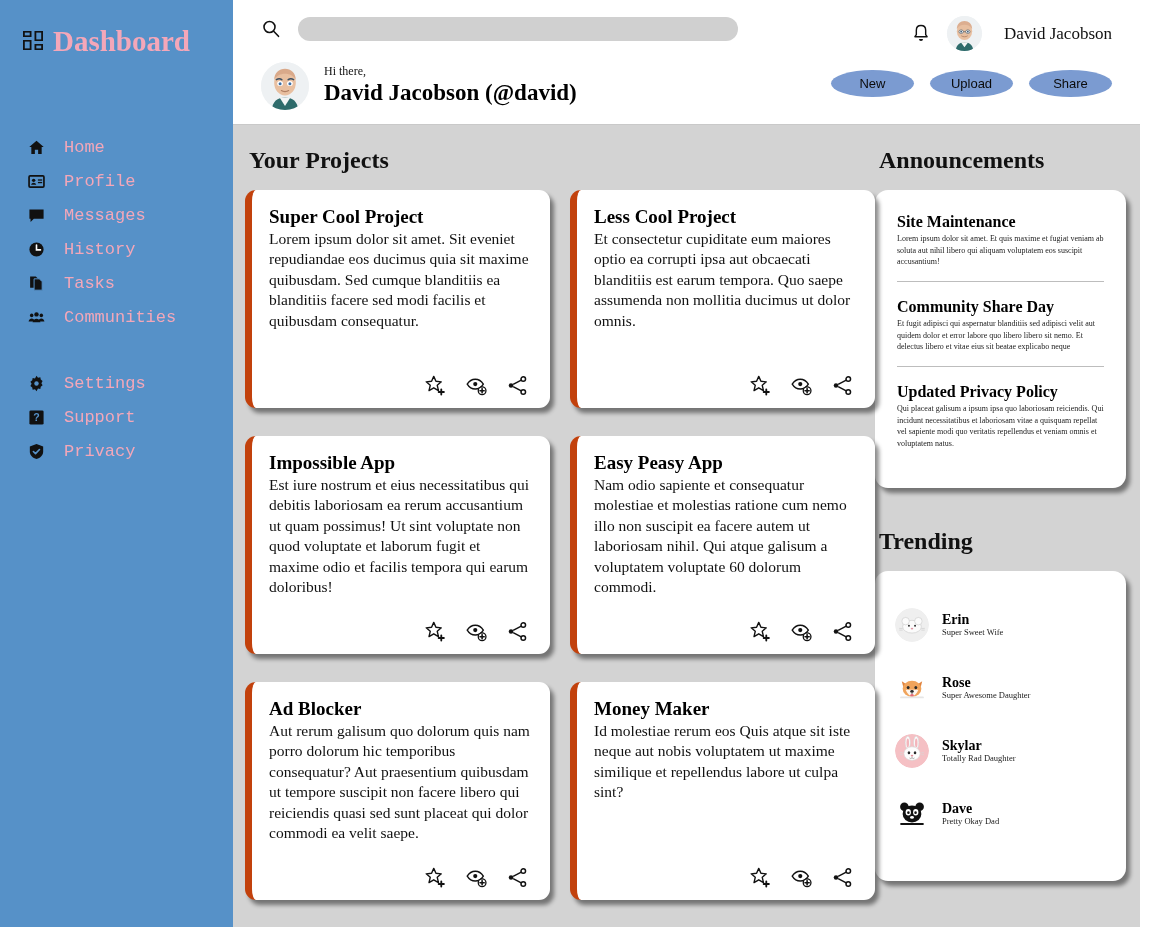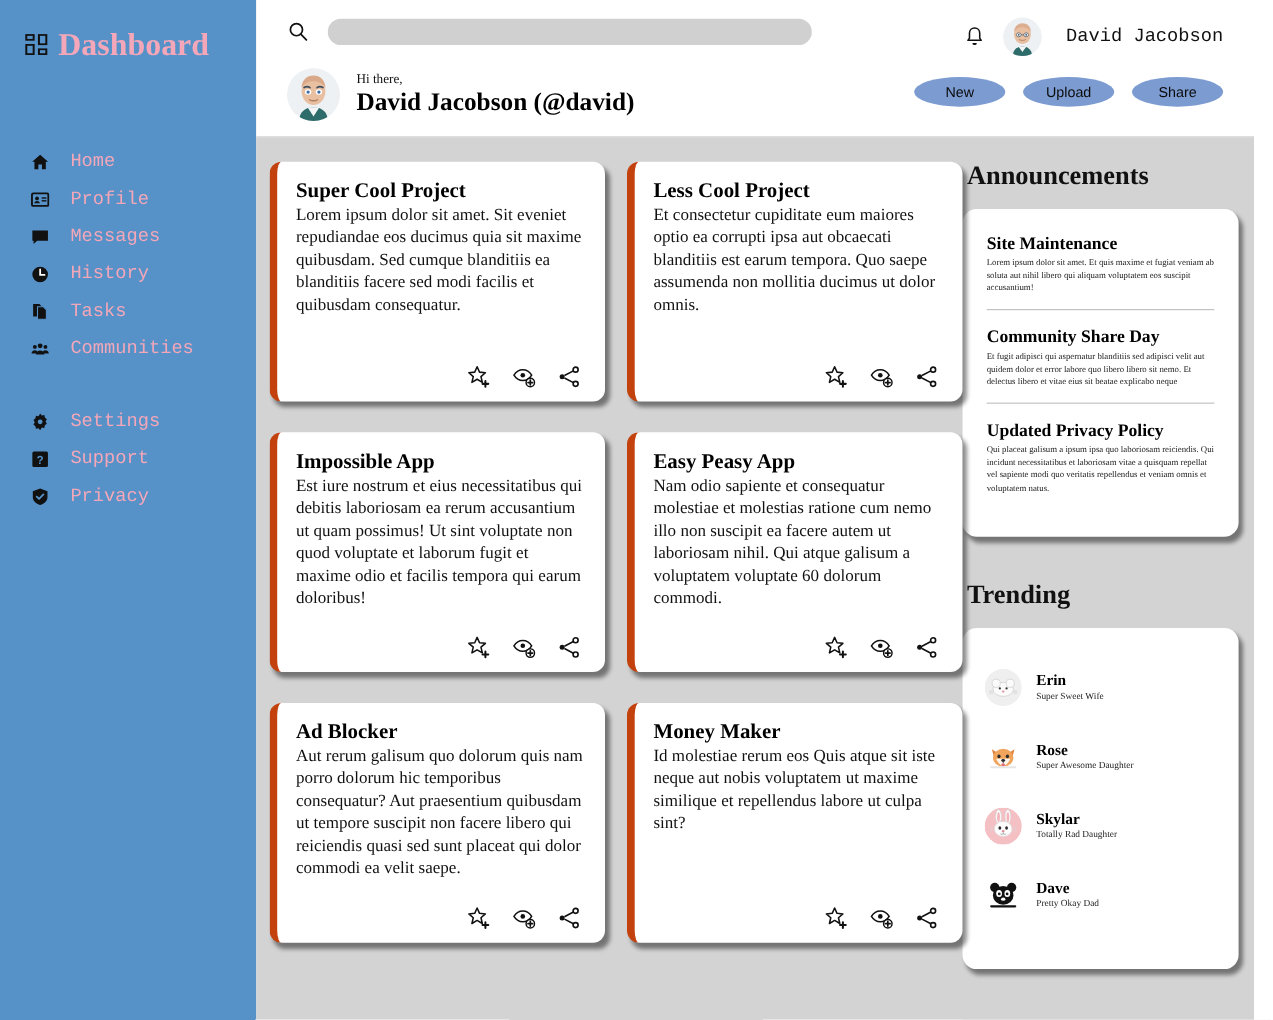--- a/index.html
+++ b/index.html
@@ -108,21 +108,21 @@
   }
   .bell-icon { width: 20px; height: 23px; display: block; }
   .avatar-sm {
     width: 35px; height: 35px;
     border-radius: 50%;
     overflow: hidden;
     background: #eef1f3;
     display: block;
   }
   .top-username {
-    font-family: Liberation Mono, monospace;
+    font-family: Liberation Serif, serif;
     font-size: 17px;
     color: #111;
     margin-left: 6px;
   }
 
   .greetrow {
     position: absolute;
     left: 28px;
     top: 62px;
     display: flex;
@@ -481,20 +481,21 @@
       <div class="actions">
         <button class="pill">New</button>
         <button class="pill">Upload</button>
         <button class="pill">Share</button>
       </div>
     </header>
 
     <div class="content">
 
       <section class="col-left">
+        <h2 class="section-title">Your Projects</h2>
         <div class="cards-grid">
 
           <article class="pcard">
             <h3 class="pcard-title">Super Cool Project</h3>
             <p class="pcard-body">Lorem ipsum dolor sit amet. Sit eveniet repudiandae eos ducimus quia sit maxime quibusdam. Sed cumque blanditiis ea blanditiis facere sed modi facilis et quibusdam consequatur.</p>
             <div class="pcard-actions">
               <span class="act-icon">
                 <svg viewBox="0 0 24 24" width="21" height="21">
                   <path d="M10 1.6l2.5 5.6 6.1.6-4.6 4 1.4 6-5.4-3.2-5.4 3.2 1.4-6-4.6-4 6.1-.6z" fill="none" stroke="#111" stroke-width="1.6" stroke-linejoin="round"></path>
                   <path d="M18.6 16.4v6M15.6 19.4h6" stroke="#111" stroke-width="2.1" stroke-linecap="round"></path>

